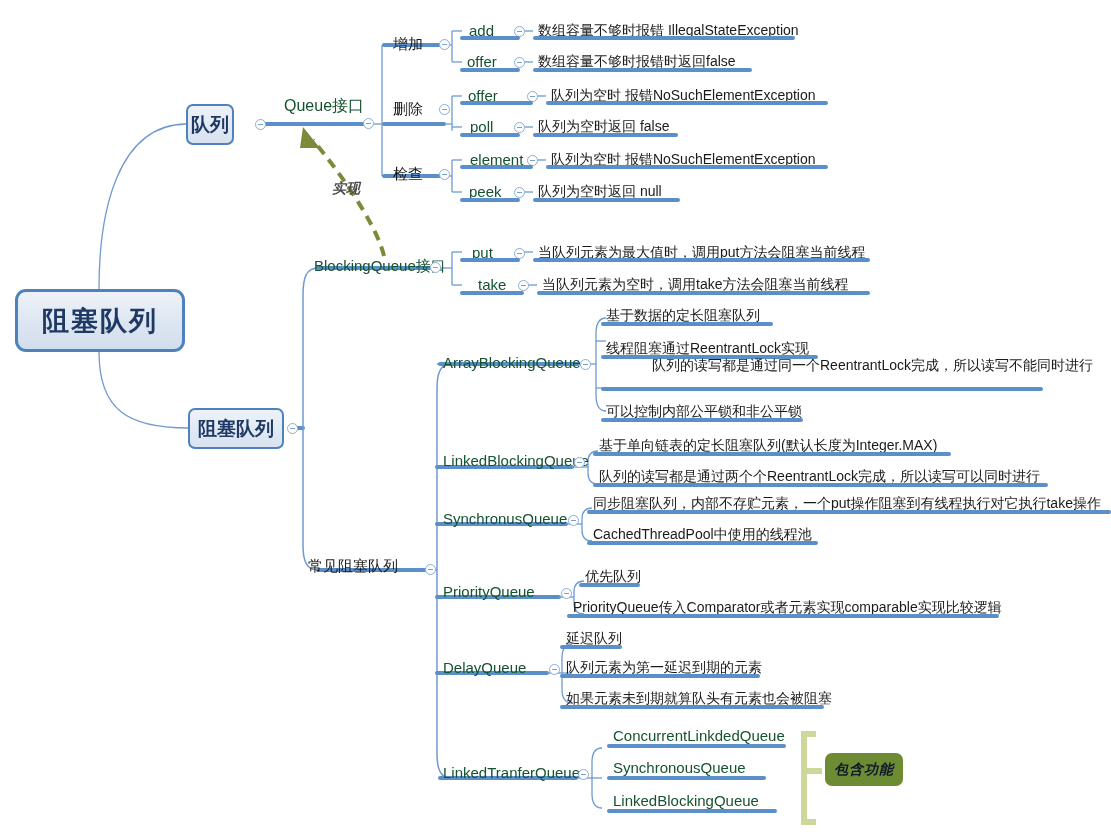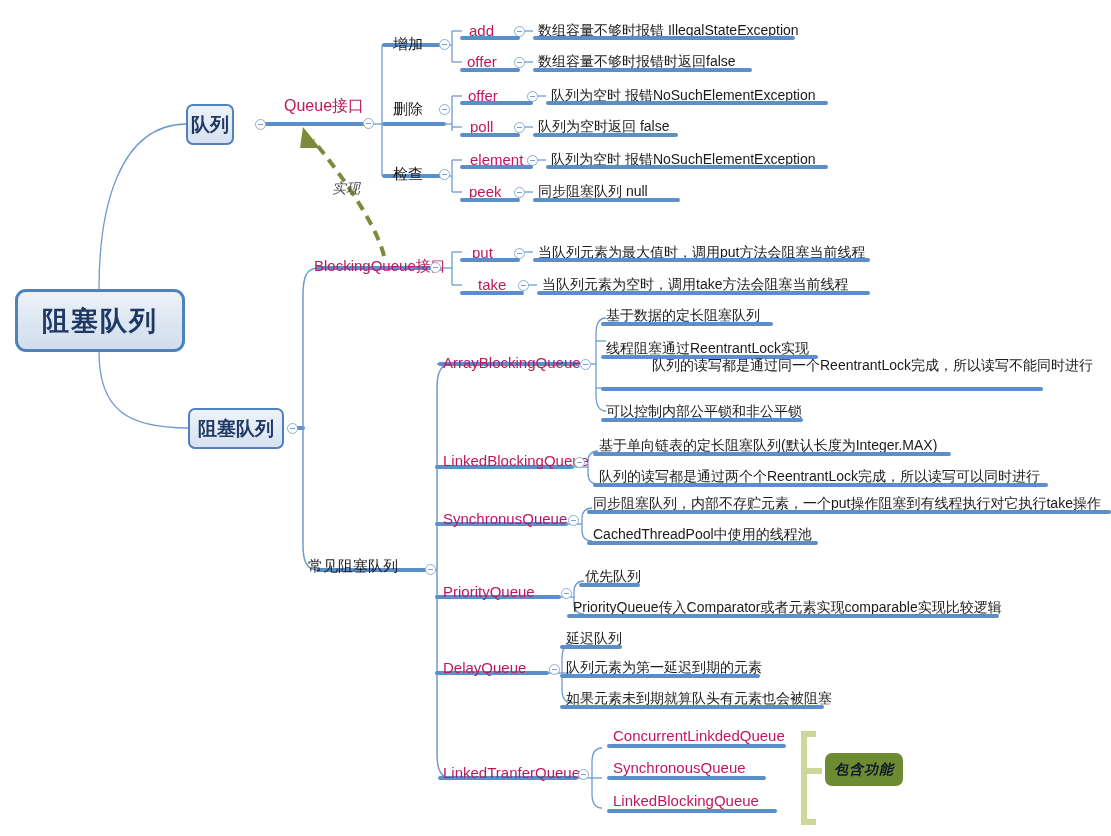--- a/index.html
+++ b/index.html
@@ -43,21 +43,21 @@
     display: flex; align-items: center; justify-content: center;
     color: #1f3864;
     font-weight: bold;
     white-space: nowrap;
   }
 
   
   .lbl {
     position: absolute;
     white-space: nowrap;
-    color: #be185d;
+    color: #14532d;
     line-height: 1;
   }
   .lbl.cn { color: #1a1a1a; }
 
   
   .bar {
     position: absolute;
     background: #5b8fc9;
     border-radius: 2px;
   }
@@ -75,21 +75,21 @@
     position: absolute;
     left: 2px; top: 4px;
     width: 5px; height: 1px;
     background: #7c9fcc;
   }
 
   
   .rel-label {
     position: absolute;
     font-style: italic;
-    font-weight: normal;
+    font-weight: bold;
     color: #4c4c4c;
     white-space: nowrap;
   }
 
   
   .greenbox {
     position: absolute;
     background: #6d8b33;
     border-radius: 7px;
     color: #0f172a;
@@ -288,21 +288,21 @@
   <div class="toggle" style="left:439px; top:169px;"></div>
 
   <div class="lbl" style="left:470px; top:152px; font-size:15px;">element</div>
   <div class="toggle" style="left:527px; top:155px;"></div>
   <div class="lbl cn" style="left:551px; top:152px; font-size:14px;">队列为空时 报错NoSuchElementException</div>
   <div class="bar" style="left:460px; top:165px; width:73px; height:4px;"></div>
   <div class="bar" style="left:546px; top:165px; width:282px; height:4px;"></div>
 
   <div class="lbl" style="left:469px; top:184px; font-size:15px;">peek</div>
   <div class="toggle" style="left:514px; top:187px;"></div>
-  <div class="lbl cn" style="left:538px; top:184px; font-size:14px;">同步阻塞队列 null</div>
+  <div class="lbl cn" style="left:538px; top:184px; font-size:14px;">队列为空时返回 null</div>
   <div class="bar" style="left:460px; top:198px; width:60px; height:4px;"></div>
   <div class="bar" style="left:533px; top:198px; width:147px; height:4px;"></div>
 
   <div class="lbl" style="left:314px; top:258px; font-size:15px;">BlockingQueue接口</div>
   <div class="toggle" style="left:430px; top:262px;"></div>
 
   <div class="lbl" style="left:472px; top:245px; font-size:15px;">put</div>
   <div class="toggle" style="left:514px; top:248px;"></div>
   <div class="lbl cn" style="left:538px; top:245px; font-size:14px;">当队列元素为最大值时，调用put方法会阻塞当前线程</div>
   <div class="bar" style="left:460px; top:258px; width:60px; height:4px;"></div>

